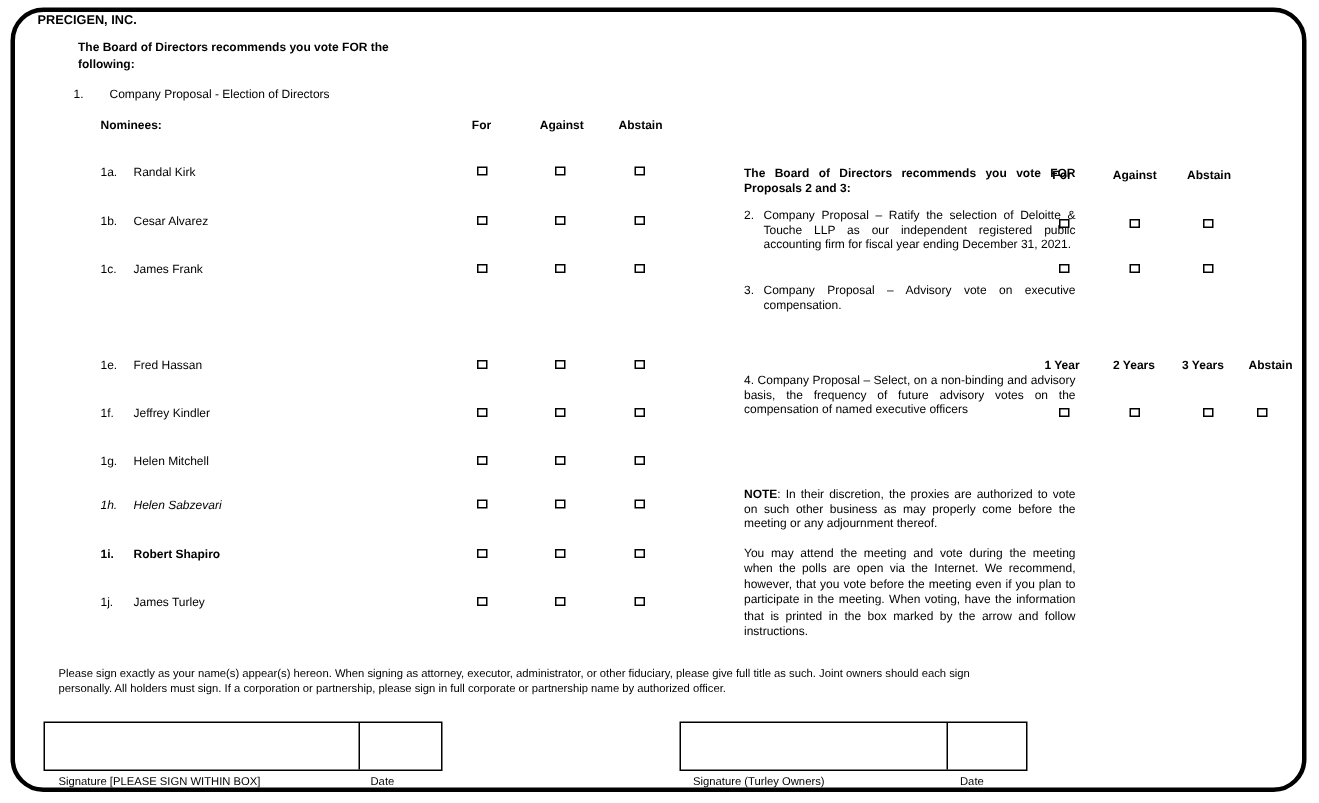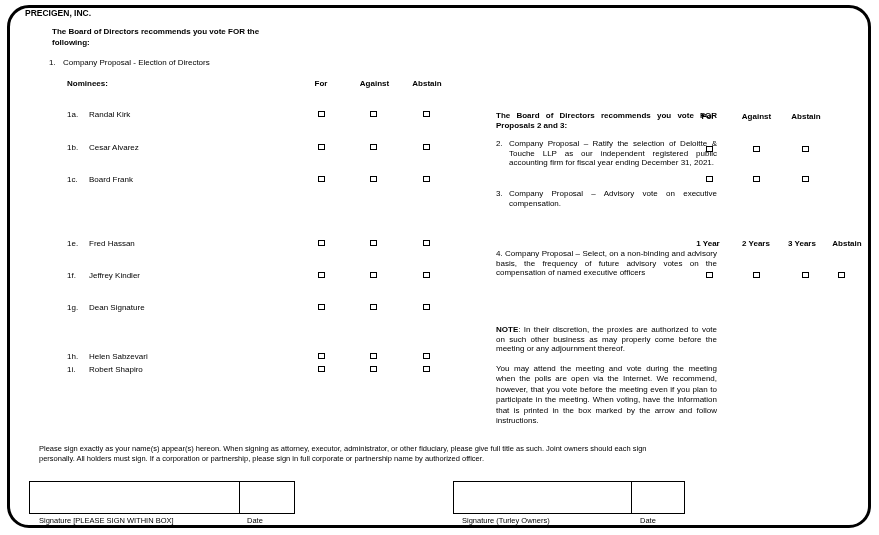--- a/index.html
+++ b/index.html
@@ -30,21 +30,21 @@
 <body>
 
 <div class="page">
   <div class="card"></div>
 
   <div class="abs title" style="left:25px;top:8px;">PRECIGEN, INC.</div>
 
   <div class="abs t b" style="left:52px;top:27px;width:232px;line-height:10.5px;">The Board of Directors recommends you vote FOR the following:</div>
 
   <span class="abs t" style="left:49px;top:58px;">1.</span>
-  <span class="abs t" style="left:63px;top:58px;white-space:nowrap;">Company Proposal - Election of Directors</span>
+  <span class="abs t" style="left:73px;top:58px;white-space:nowrap;">Company Proposal - Election of Directors</span>
 
   <span class="abs t b" style="left:67px;top:79px;">Nominees:</span>
   <span class="colhead" style="left:306px;top:79px;width:30px;">For</span>
   <span class="colhead" style="left:352px;top:79px;width:45px;">Against</span>
   <span class="colhead" style="left:404px;top:79px;width:46px;">Abstain</span>
 
   <div class="nrow" style="top:110px;">
     <span class="ncode">1a.</span>
     <span class="nname">Randal Kirk</span>
     <span class="cb" style="left:318px;"></span>
@@ -53,56 +53,63 @@
   </div>
   <div class="nrow" style="top:143px;">
     <span class="ncode">1b.</span>
     <span class="nname">Cesar Alvarez</span>
     <span class="cb" style="left:318px;"></span>
     <span class="cb" style="left:370px;"></span>
     <span class="cb" style="left:423px;"></span>
   </div>
   <div class="nrow" style="top:175px;">
     <span class="ncode">1c.</span>
-    <span class="nname">Board Frank</span>
+    <span class="nname">James Frank</span>
     <span class="cb" style="left:318px;"></span>
     <span class="cb" style="left:370px;"></span>
     <span class="cb" style="left:423px;"></span>
   </div>
   <div class="nrow" style="top:239px;text-decoration:underline;">
     <span class="ncode">1e.</span>
     <span class="nname">Fred Hassan</span>
     <span class="cb" style="left:318px;"></span>
     <span class="cb" style="left:370px;"></span>
     <span class="cb" style="left:423px;"></span>
   </div>
   <div class="nrow" style="top:271px;">
     <span class="ncode">1f.</span>
     <span class="nname">Jeffrey Kindler</span>
     <span class="cb" style="left:318px;"></span>
     <span class="cb" style="left:370px;"></span>
     <span class="cb" style="left:423px;"></span>
   </div>
   <div class="nrow" style="top:303px;">
     <span class="ncode">1g.</span>
-    <span class="nname">Dean Signature</span>
+    <span class="nname">Helen Mitchell</span>
     <span class="cb" style="left:318px;"></span>
     <span class="cb" style="left:370px;"></span>
     <span class="cb" style="left:423px;"></span>
   </div>
-  <div class="nrow" style="top:352px;">
+  <div class="nrow" style="top:332px;font-style:italic;">
     <span class="ncode">1h.</span>
     <span class="nname">Helen Sabzevari</span>
     <span class="cb" style="left:318px;"></span>
     <span class="cb" style="left:370px;"></span>
     <span class="cb" style="left:423px;"></span>
   </div>
-  <div class="nrow" style="top:365px;">
+  <div class="nrow" style="top:365px;font-weight:bold;">
     <span class="ncode">1i.</span>
     <span class="nname">Robert Shapiro</span>
+    <span class="cb" style="left:318px;"></span>
+    <span class="cb" style="left:370px;"></span>
+    <span class="cb" style="left:423px;"></span>
+  </div>
+  <div class="nrow" style="top:397px;">
+    <span class="ncode">1j.</span>
+    <span class="nname">James Turley</span>
     <span class="cb" style="left:318px;"></span>
     <span class="cb" style="left:370px;"></span>
     <span class="cb" style="left:423px;"></span>
   </div>
 
   <div class="rp b just" style="top:111px;line-height:10px;">The Board of Directors recommends you vote FOR Proposals 2 and 3:</div>
   <span class="colhead" style="left:693px;top:112px;width:30px;">For</span>
   <span class="colhead" style="left:734px;top:112px;width:45px;">Against</span>
   <span class="colhead" style="left:783px;top:112px;width:46px;">Abstain</span>
 

